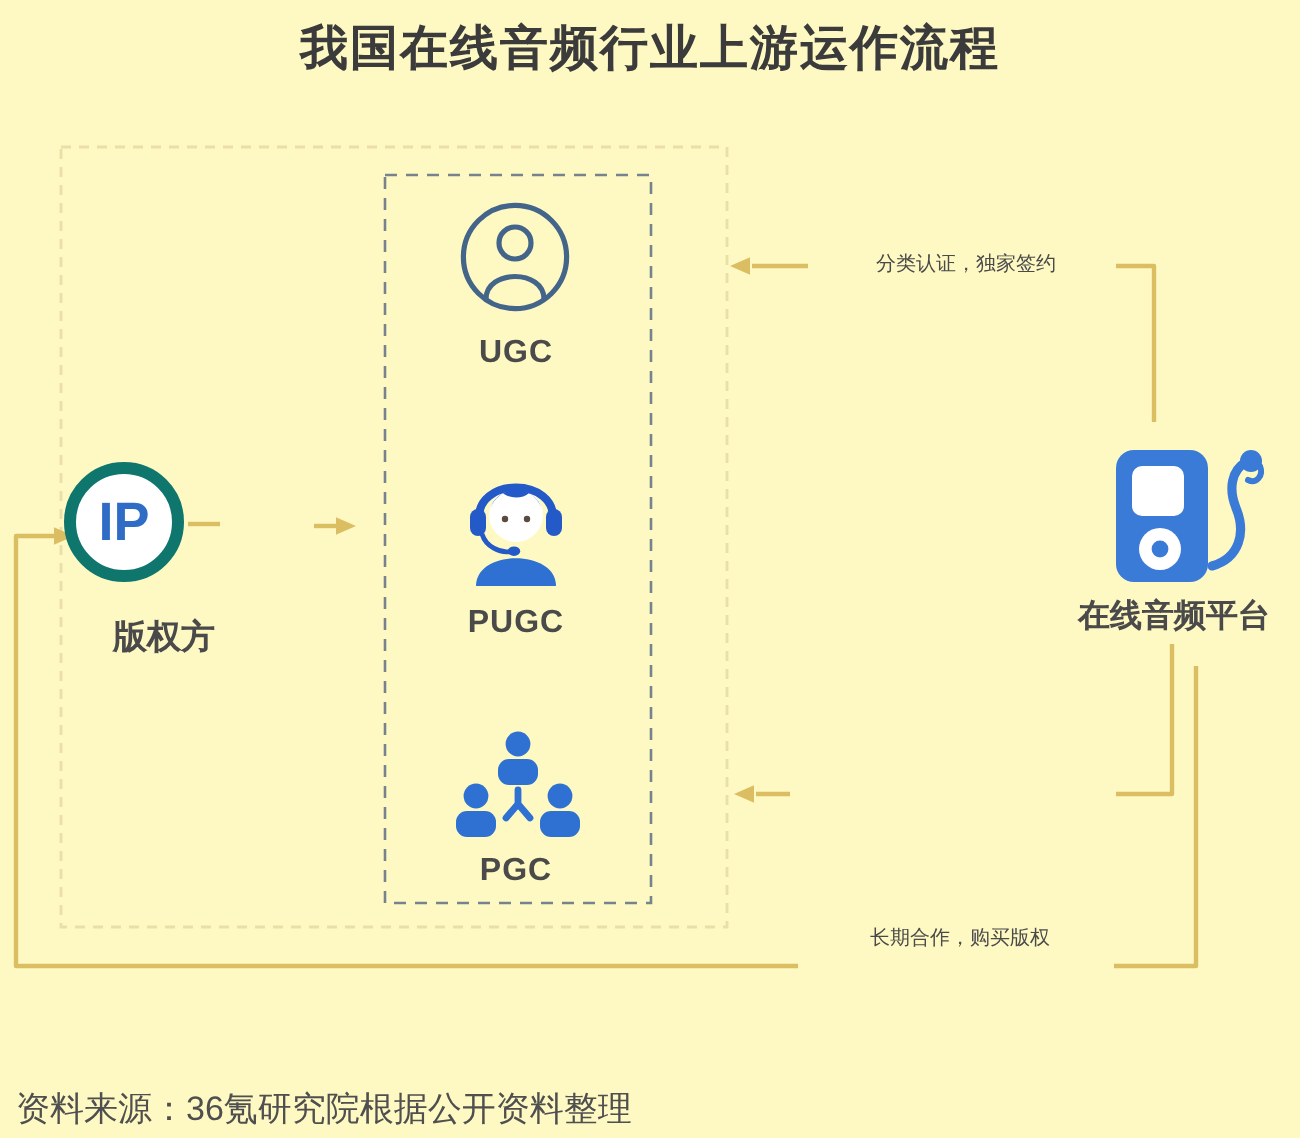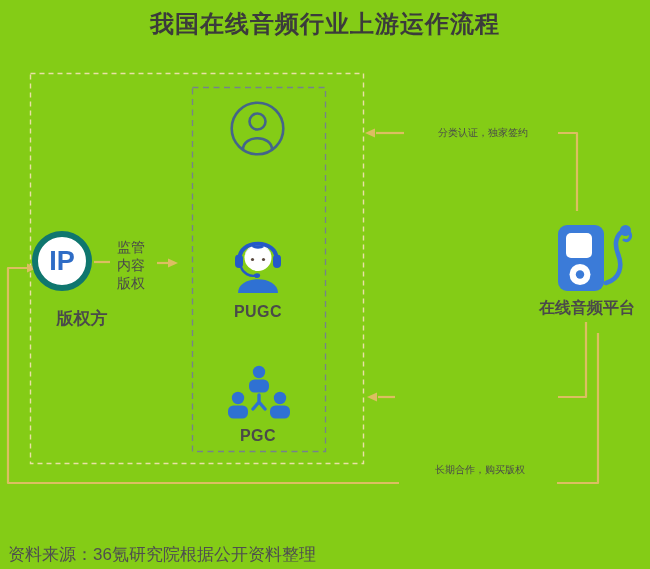--- a/index.html
+++ b/index.html
@@ -1,17 +1,17 @@
 <!DOCTYPE html>
 <html><head>
 <meta charset="utf-8">
 <style>
   html,body { margin:0; padding:0; background:#ffffff; }
   .canvas {
-    position:relative; width:650px; height:569px; background:#84cc16;
+    position:relative; width:650px; height:569px; background:#fef9c3;
     font-family:"Liberation Sans","DejaVu Sans",sans-serif; overflow:hidden;
     color:#454545;
   }
   .abs { position:absolute; }
   .page-title {
     top:8px; left:0; width:650px; text-align:center;
     font-size:24px; font-weight:bold; color:#3b3b3b; letter-spacing:1px;
   }
   .overlay { top:0; left:0; pointer-events:none; }
   .creator-label {
@@ -75,31 +75,27 @@
       <polygon points="168,258.6 178,263 168,267.4"></polygon>
       <polygon points="375,128.6 365,133 375,137.4"></polygon>
       <polygon points="377,392.6 367,397 377,401.4"></polygon>
       <polygon points="27,263.6 37,268 27,272.4"></polygon>
     </g>
   </svg>
 
   <div class="abs ip-badge">IP</div>
   <div class="abs ip-label">版权方</div>
 
-  <div class="abs reg-text" style="left:117px; top:238px;">
-    <div>监管</div>
-    <div>内容</div>
-    <div>版权</div>
-  </div>
 
   <svg class="abs" style="left:229px; top:100px;" width="57" height="57" viewBox="0 0 57 57">
     <circle cx="28.5" cy="28.5" r="25.8" fill="none" stroke="#44658a" stroke-width="2.6"></circle>
     <circle cx="28.5" cy="21.5" r="8" fill="none" stroke="#44658a" stroke-width="2.6"></circle>
     <path d="M14 49.5 C14 34.5 43 34.5 43 49.5" fill="none" stroke="#44658a" stroke-width="2.6"></path>
   </svg>
+  <div class="abs creator-label" style="left:208px; top:168px; width:100px;">UGC</div>
 
   <svg class="abs" style="left:226px; top:231px;" width="64" height="62" viewBox="0 0 64 62">
     <path d="M12 62 C12 43.5 52 43.5 52 62 Z" fill="#2f71d3"></path>
     <circle cx="32" cy="26.5" r="13.5" fill="#ffffff"></circle>
     <path d="M18.5 28 C18.5 9.5 45.5 9.5 45.5 28 C45.5 21.5 42.5 18.5 38.5 15.5 C35.5 18.5 28.5 18.5 25.5 15.5 C21.5 18.5 18.5 21.5 18.5 28 Z" fill="#2459c8"></path>
     <path d="M13.5 30 C11 7 53 7 50.5 30" fill="none" stroke="#2459c8" stroke-width="4"></path>
     <rect x="9" y="23.5" width="8" height="13.5" rx="4" fill="#2459c8"></rect>
     <rect x="47" y="23.5" width="8" height="13.5" rx="4" fill="#2459c8"></rect>
     <path d="M15 36 C17 42.5 24 45.5 29 44.8" fill="none" stroke="#2459c8" stroke-width="2.4"></path>
     <ellipse cx="31" cy="44.6" rx="3.1" ry="2.4" fill="#2459c8"></ellipse>

